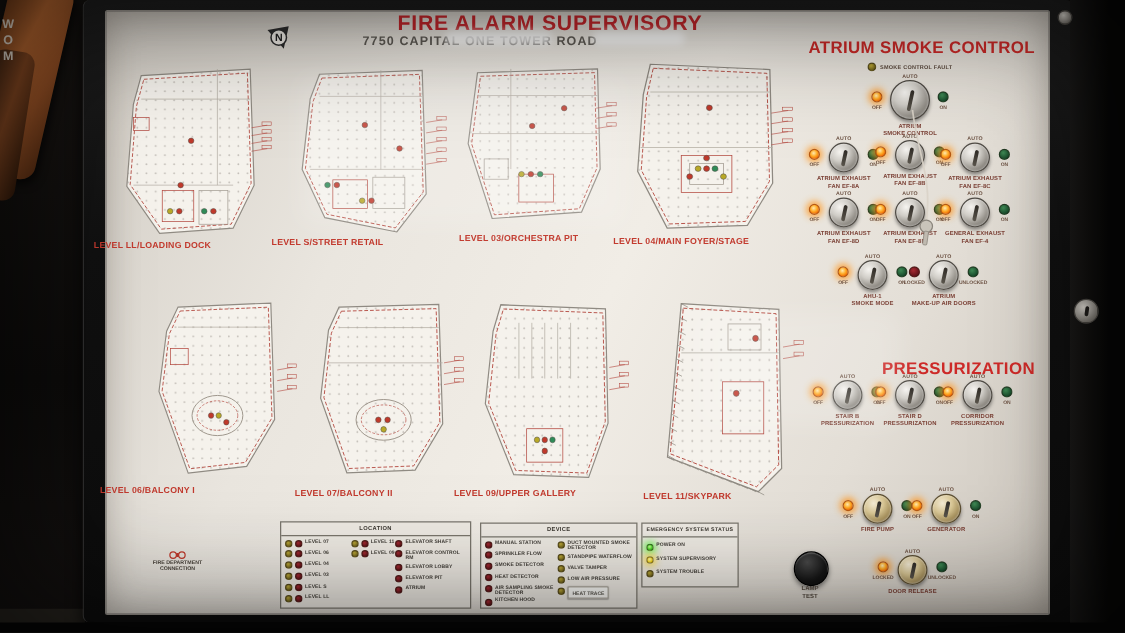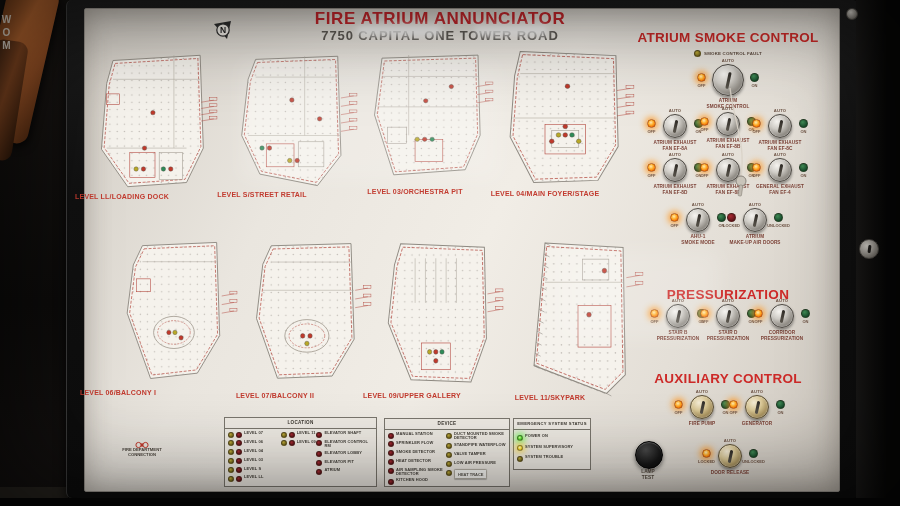--- a/index.html
+++ b/index.html
@@ -30,21 +30,21 @@
   .lock .keyhole{position:absolute;left:50%;top:50%;width:3px;height:8px;margin:-4px 0 0 -1.5px;
         background:#1f1d1a;border-radius:2px;transform:rotate(8deg);}
   
   .face{position:absolute;left:84px;top:8px;width:754px;height:482px;z-index:4;border-radius:2px;
         background:linear-gradient(115deg,#d4cfc7,#eae6df 28%,#f1ede6 52%,#e3ded6 78%,#ccc6bd 100%);
         border:1px solid #96918a;box-shadow:inset 0 0 26px rgba(70,58,45,.28);}
   .z{position:absolute;z-index:6;}
   .red{color:#c5262b;}
   .page-title{left:240px;top:9px;width:400px;text-align:center;font-size:17px;font-weight:bold;
         letter-spacing:.6px;color:#c5262b;}
-  .page-subtitle{left:290px;top:28px;width:300px;text-align:center;font-size:13px;font-weight:bold;
+  .page-subtitle{left:290px;top:28px;width:300px;font-size:10px;font-weight:bold;
         letter-spacing:.9px;color:#5f5b55;}
   .glare{position:absolute;z-index:8;background:rgba(255,255,255,.85);filter:blur(3px);border-radius:8px;pointer-events:none;}
   .glare.soft{background:rgba(255,255,255,.16);filter:blur(10px);}
   
   .plan{position:absolute;z-index:6;}
   .plan svg{width:100%;height:100%;display:block;}
   .plan-label{position:absolute;z-index:6;text-align:center;font-size:7px;font-weight:bold;
         color:#c23a2e;line-height:1.18;letter-spacing:.2px;}
   
   .sw{position:absolute;width:68px;text-align:center;z-index:7;}
@@ -72,21 +72,21 @@
   .led.amber.lit{background:radial-gradient(circle at 42% 36%,#ffeab0,#ffae2a 42%,#ef5f00 82%);
        box-shadow:0 0 6px 2px rgba(255,150,30,.85);border-color:#b85a10;}
   .led.green{background:radial-gradient(circle at 38% 32%,#3f8a55,#17492a 75%);}
   .led.green.lit{background:radial-gradient(circle at 42% 36%,#d8ffb0,#62e83a 45%,#1fae1f 85%);
        box-shadow:0 0 6px 2px rgba(90,255,60,.8);}
   .led.red{background:radial-gradient(circle at 38% 32%,#a82a32,#5c1318 78%);}
   .led.yellow{background:radial-gradient(circle at 38% 32%,#c0ac38,#6e611c 78%);}
   .led.yellow.lit{background:radial-gradient(circle at 42% 36%,#fffbc8,#ffe83a 48%,#e0b400 88%);
        box-shadow:0 0 6px 2px rgba(255,225,60,.85);}
   
-  .sec-title{left:628px;width:200px;text-align:center;font-size:13.5px;font-weight:bold;
+  .sec-title{left:628px;width:200px;text-align:right;font-size:13.5px;font-weight:bold;
        color:#cd2a28;letter-spacing:.3px;}
   .fault-row{left:628px;top:50px;width:200px;display:flex;align-items:center;justify-content:center;gap:3px;}
   .fault-label{font-size:4.4px;font-weight:bold;color:#5c4a3e;letter-spacing:.2px;}
   
   .lamp-btn{left:635px;top:441px;width:26px;height:26px;border-radius:50%;
        background:radial-gradient(circle at 38% 30%,#4a4a4a,#161616 60%,#060606);
        box-shadow:0 2px 4px rgba(0,0,0,.5), inset 0 1px 1px rgba(255,255,255,.25);border:1px solid #000;}
   .lamp-label{left:622px;top:469px;width:52px;text-align:center;font-size:4.8px;font-weight:bold;
        color:#544a40;line-height:1.25;}
   .lamp-label span{display:block;}
@@ -129,21 +129,21 @@
   <div class="frame"></div>
   <div class="frame-right"></div>
   <div class="bottom-strip"></div>
   <div class="lock" style="left:846px;top:8px;width:10px;height:10px"></div>
   <div class="lock" style="left:859px;top:239px;width:18px;height:18px">
       <span class="keyhole"></span>
     </div>
 
   <div class="face"></div>
 
-  <div class="z page-title">FIRE ATRIUM ANNUNCIATOR</div>
+  <div class="z page-title">FIRE ALARM SUPERVISORY</div>
   <div class="z page-subtitle">7750 CAPITAL ONE TOWER ROAD</div>
   <div class="z" style="left:212px;top:20px;width:22px;height:22px">
     <svg viewBox="0 0 22 22" width="22" height="22">
       <path d="M2,4 L19,1 L15,19 Z" fill="#2d2d2d"></path>
       <circle cx="11" cy="10" r="6.2" fill="#f0ede7" stroke="#2d2d2d" stroke-width="1.2"></circle>
       <text x="11" y="13" text-anchor="middle" font-size="8.5" font-weight="bold" fill="#222" font-family="Liberation Sans, sans-serif">N</text>
     </svg>
   </div>
 
   <div class="glare" style="left:356px;top:25px;width:86px;height:11px"></div>
@@ -379,21 +379,20 @@
     <span>FIRE DEPARTMENT</span>
       <span>CONNECTION</span>
   </div>
 
   <div class="z sec-title" style="top:30px">ATRIUM SMOKE CONTROL</div>
   <div class="z fault-row">
     <span class="led m yellow" id="fault-led"></span>
     <span class="fault-label">SMOKE CONTROL FAULT</span>
   </div>
   <div class="z sec-title" style="top:287px">PRESSURIZATION</div>
-  <div class="z sec-title" style="top:371px">AUXILIARY CONTROL</div>
 
   <div id="controls">
       <div class="sw" style="left: 694px; top: 58px; position: absolute; z-index: 7;">
     <div class="sw-auto">AUTO</div>
     <div class="sw-row">
       <div class="sw-side">
         <span class="led amber lit"></span>
         <span class="sw-side-label sl">OFF</span>
       </div>
       <div class="knob lg">

